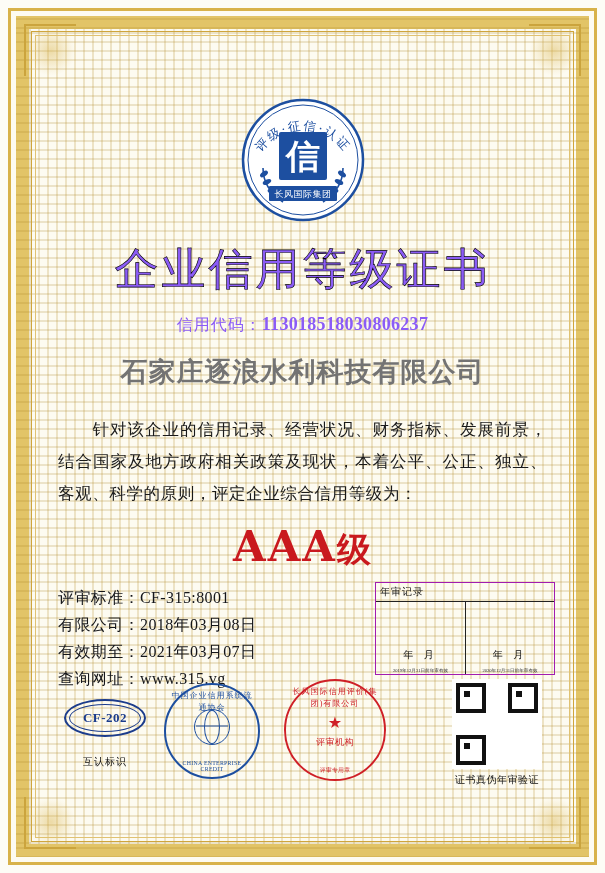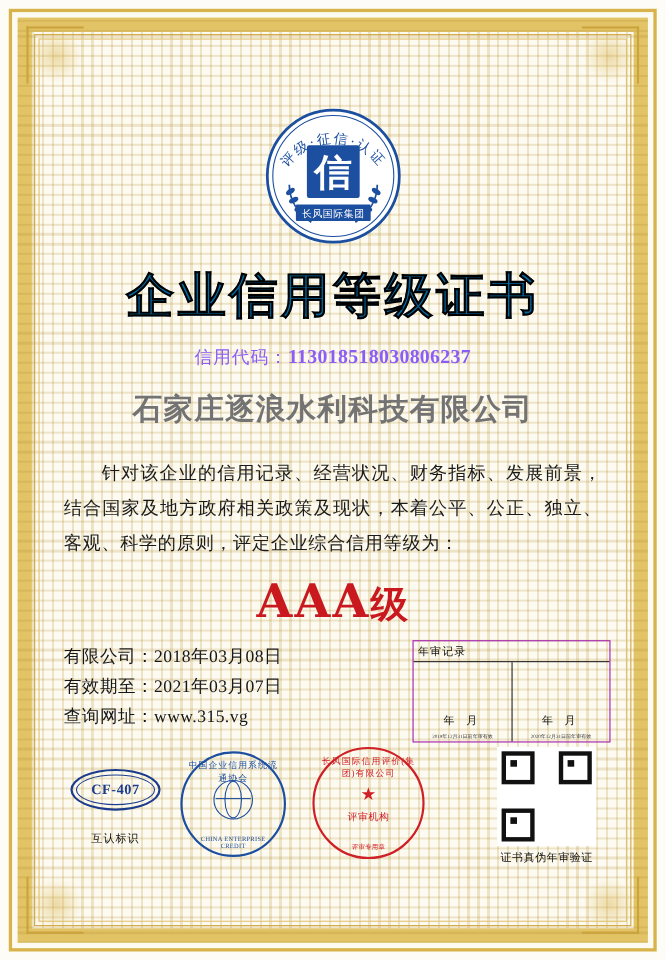--- a/index.html
+++ b/index.html
@@ -98,23 +98,23 @@
   .emblem-svg { display: block; }
 
   
   .main-title {
     position: absolute;
     left: 0; right: 0;
     top: 198px;
     text-align: center;
     font-family: "DejaVu Serif", "Liberation Serif", serif;
     font-size: 44px;
-    font-weight: bold;
+    font-weight: normal;
     letter-spacing: 3px;
-    color: #0369a1;
+    color: #8b5cf6;
     -webkit-text-stroke: 0.6px #000;
   }
 
   .code-line {
     position: absolute;
     left: 0; right: 0;
     top: 272px;
     text-align: center;
     font-size: 17px;
     color: #8b5cf6;
@@ -432,20 +432,21 @@
       <span class="label">信用代码：</span><span class="value">113018518030806237</span>
     </div>
 
     <div class="company">石家庄逐浪水利科技有限公司</div>
 
     <div class="body-text"><span class="indent"></span><span>针对该企业的信用记录、经营状况、财务指标、发展前景，结合国家及地方政府相关政策及现状，本着公平、公正、独立、客观、科学的原则，评定企业综合信用等级为：</span></div>
 
     <div class="grade"><span>AAA</span><span class="cn">级</span></div>
 
     <div class="info-list">
+      <div>评审标准：CF-315:8001</div>
       <div>有限公司：2018年03月08日</div>
       <div>有效期至：2021年03月07日</div>
       <div>查询网址：www.315.vg</div>
     </div>
 
     <div class="review-box">
       <div class="review-title">年审记录</div>
       <div class="review-cells">
         <div class="review-cell">
           <div class="ym">年 月</div>
@@ -454,21 +455,21 @@
         <div class="review-cell">
           <div class="ym">年 月</div>
           <div class="tiny">2020年12月31日前年审有效</div>
         </div>
       </div>
     </div>
 
     <div class="seals">
 
       <div class="seal seal-cf">
-        <div class="oval">CF-407</div>
+        <div class="oval">CF-202</div>
         <div class="seal-cap">互认标识</div>
       </div>
 
       <div class="seal seal-blue">
         <div class="round-seal">
           <div class="seal-ring-text">中国企业信用系统流通协会</div>
           <div class="globe"></div>
           <div class="seal-bottom-text">CHINA ENTERPRISE CREDIT</div>
         </div>
       </div>

